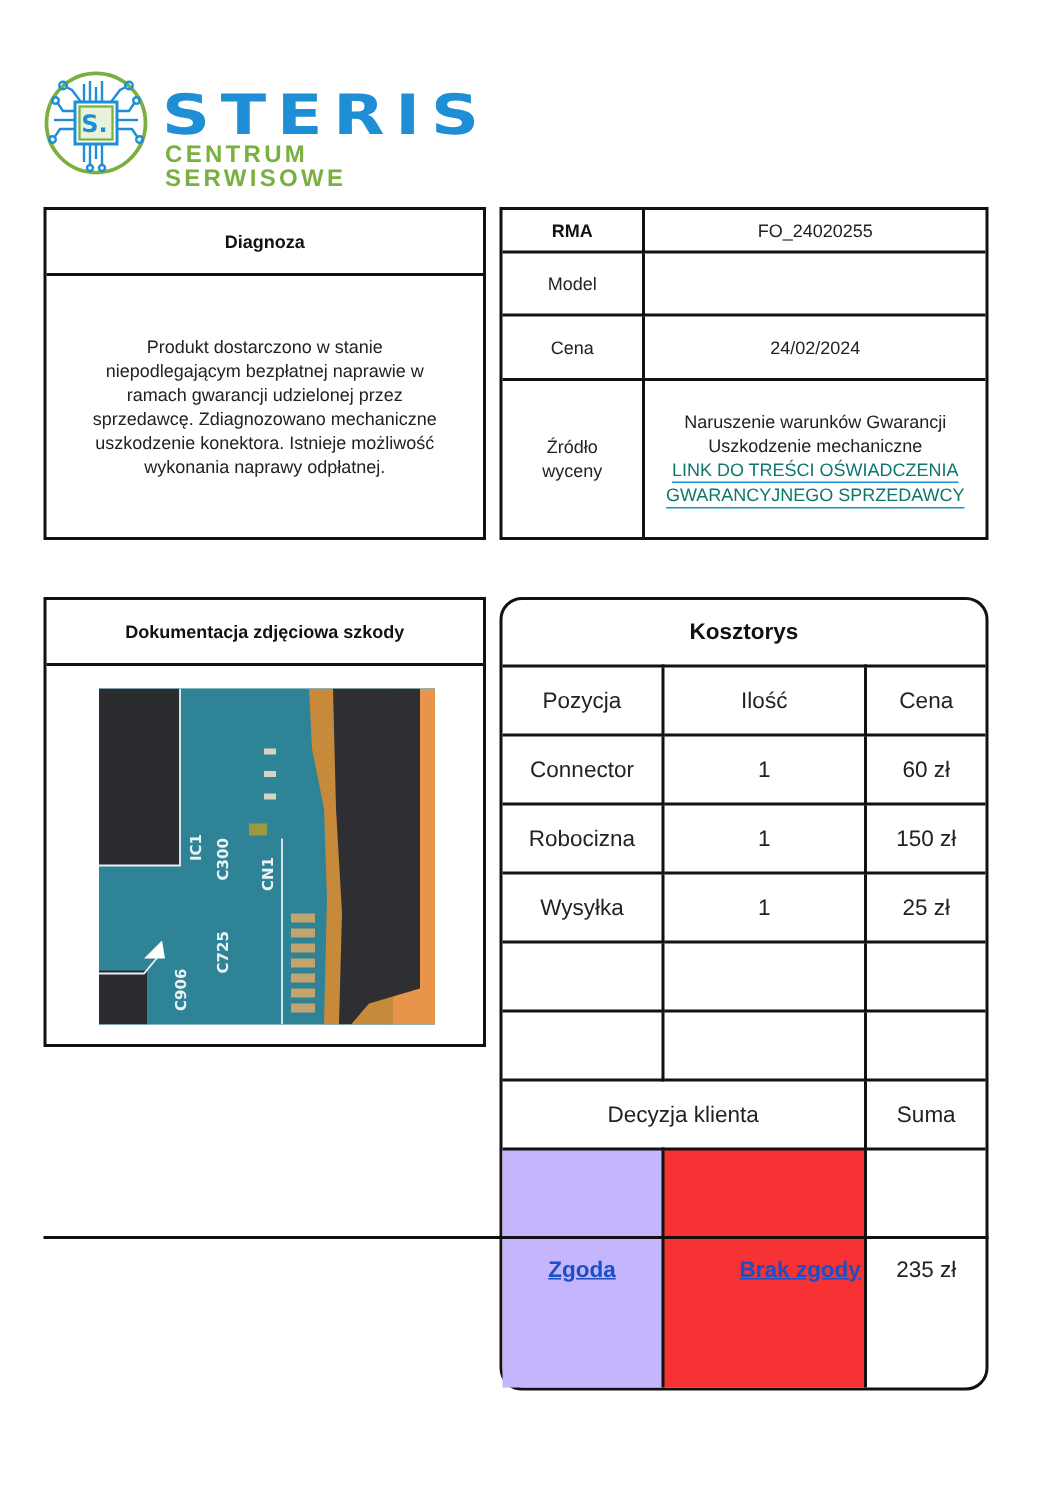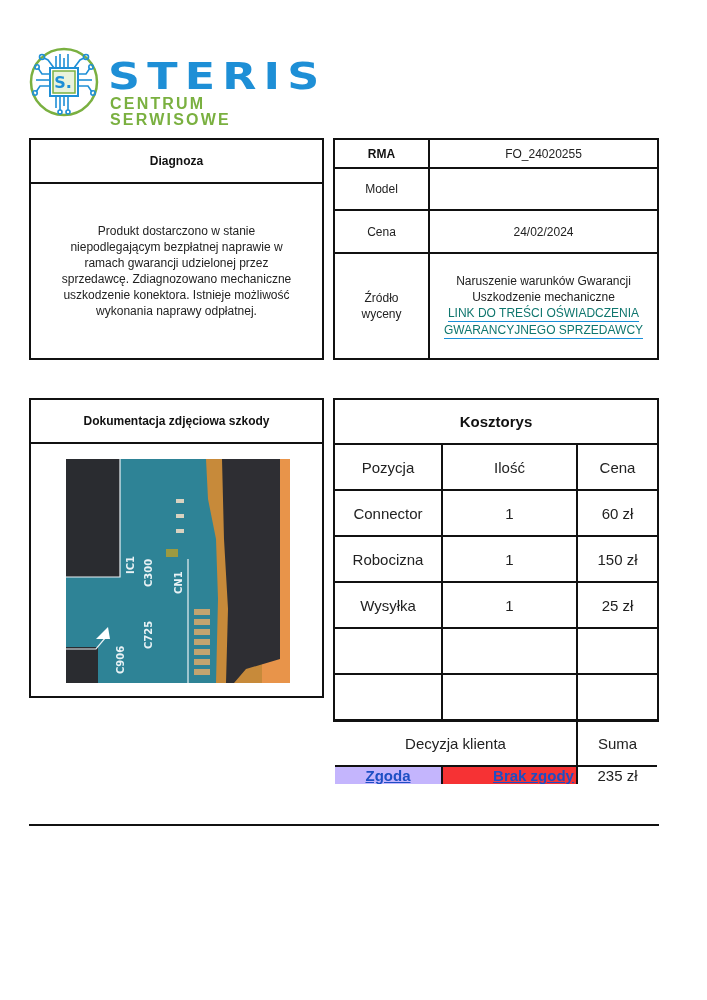--- a/index.html
+++ b/index.html
@@ -33,21 +33,21 @@
   #rma .bold { font-weight: bold; color: #111; }
   #rma .src { line-height: 16px; }
   #rma .link { color: #0f766e; border-bottom: 1.5px solid #1a8fd8; display: inline-block; line-height: 15px; }
 
   
   #doc { left: 29px; top: 398px; width: 295px; height: 300px; }
   #doc .head { height: 44px; border-bottom: 2px solid #111; font-weight: bold; font-size: 12px; }
   #photo { position: absolute; left: 35px; top: 59px; width: 224px; height: 224px; overflow: hidden; background: #2f7f93; }
 
   
-  #koszt { left: 333px; top: 398px; width: 326px; height: 324px; }
+  #koszt { left: 333px; top: 398px; width: 326px; height: 529px; border-radius: 15px; }
   #koszt table { width: 100%; height: 100%; border-collapse: collapse; table-layout: fixed; }
   #koszt td { border: 2px solid #111; text-align: center; vertical-align: middle; font-size: 15px; color: #222; }
   #koszt tr:first-child td { border-top: none; }
   #koszt tr:last-child td { border-bottom: none; }
   #koszt td:first-child { border-left: none; }
   #koszt td:last-child { border-right: none; }
   #koszt .title { font-weight: bold; font-size: 15px; color: #111; }
   #koszt .c1 { width: 107px; } #koszt .c2 { width: 135px; } #koszt .c3 { width: 80px; }
   #koszt .agree { background: #c4b5fd; }
   #koszt .disagree { background: #f63234; padding-left: 48px; }

